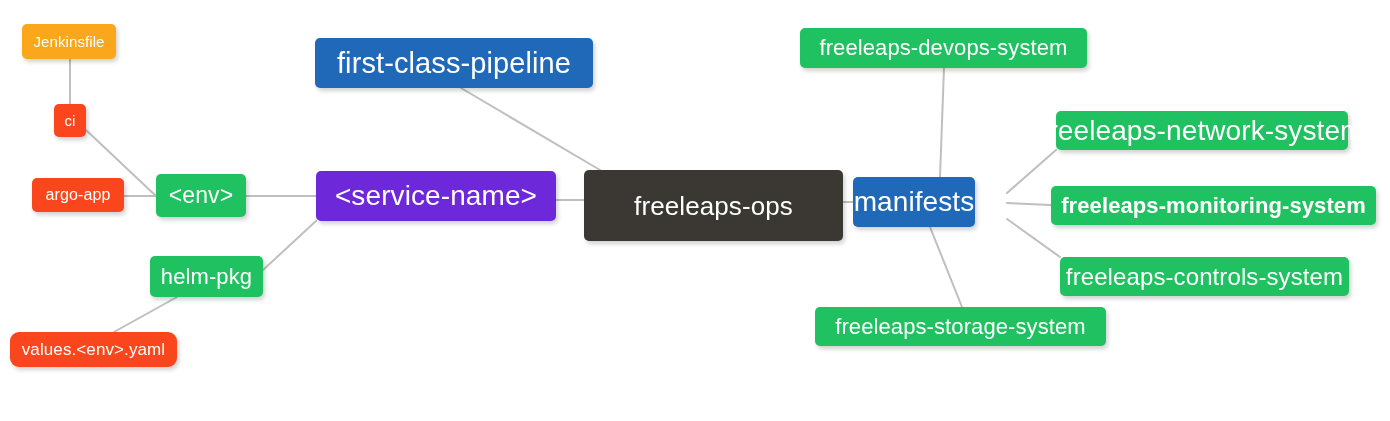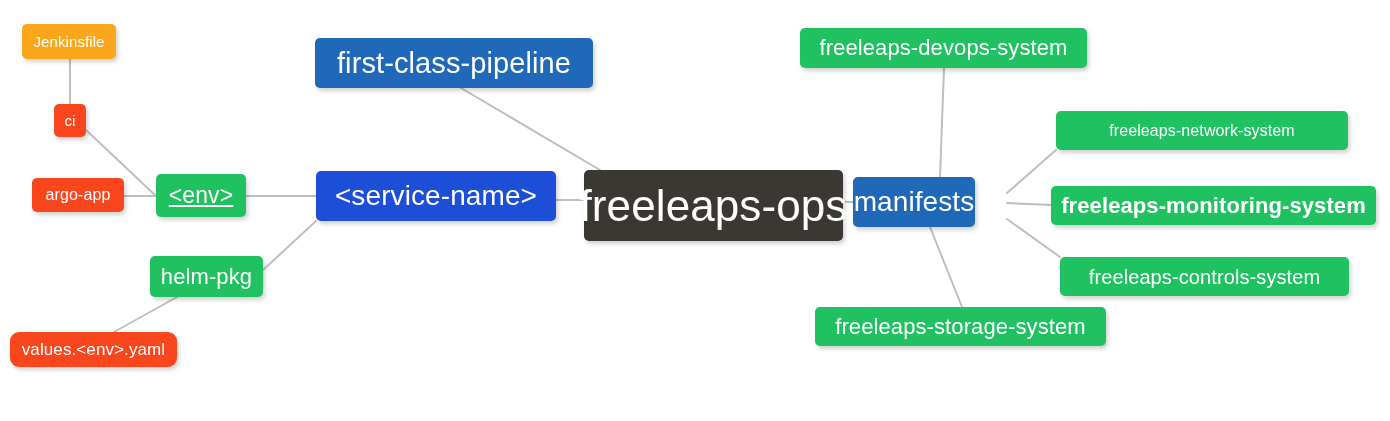--- a/index.html
+++ b/index.html
@@ -66,50 +66,50 @@
   <div id="node-layer">
       <div class="node" style="left: 22px; top: 24px; width: 94px; height: 35px; background: rgb(251, 167, 27);">
         <span class="node-label" style="font-size: 15px;">Jenkinsfile</span>
       </div>
       <div class="node" style="left: 54px; top: 104px; width: 32px; height: 33px; background: rgb(249, 70, 28);">
         <span class="node-label" style="font-size: 15px;">ci</span>
       </div>
       <div class="node" style="left: 32px; top: 178px; width: 92px; height: 34px; background: rgb(249, 70, 28);">
         <span class="node-label" style="font-size: 16px;">argo-app</span>
       </div>
-      <div class="node" style="left: 156px; top: 174px; width: 90px; height: 43px; background: rgb(31, 193, 96); text-decoration: underline;">
+      <div class="node" style="left: 156px; top: 174px; width: 90px; height: 43px; background: rgb(31, 193, 96);">
         <span class="node-label" style="font-size: 23px;">&lt;env&gt;</span>
       </div>
       <div class="node" style="left: 150px; top: 256px; width: 113px; height: 41px; background: rgb(31, 193, 96);">
         <span class="node-label" style="font-size: 22px;">helm-pkg</span>
       </div>
       <div class="node" style="left: 10px; top: 332px; width: 167px; height: 35px; background: rgb(249, 70, 28); border-radius: 9px;">
         <span class="node-label" style="font-size: 17px;">values.&lt;env&gt;.yaml</span>
       </div>
       <div class="node" style="left: 315px; top: 38px; width: 278px; height: 50px; background: rgb(32, 105, 184);">
         <span class="node-label" style="font-size: 29px;">first-class-pipeline</span>
       </div>
-      <div class="node" style="left: 316px; top: 171px; width: 240px; height: 50px; background: #1d4ed8;">
+      <div class="node" style="left: 316px; top: 171px; width: 240px; height: 50px; background: #6d28d9;">
         <span class="node-label" style="font-size: 28px;">&lt;service-name&gt;</span>
       </div>
       <div class="node" style="left: 584px; top: 170px; width: 259px; height: 71px; background: rgb(59, 55, 51);">
-        <span class="node-label" style="font-size: 44px;">freeleaps-ops</span>
+        <span class="node-label" style="font-size: 26px;">freeleaps-ops</span>
       </div>
       <div class="node" style="left: 853px; top: 177px; width: 122px; height: 50px; background: rgb(32, 105, 184);">
         <span class="node-label" style="font-size: 28px;">manifests</span>
       </div>
       <div class="node" style="left: 800px; top: 28px; width: 287px; height: 40px; background: rgb(31, 193, 96);">
         <span class="node-label" style="font-size: 22px;">freeleaps-devops-system</span>
       </div>
       <div class="node" style="left: 1056px; top: 111px; width: 292px; height: 39px; background: rgb(31, 193, 96);">
-        <span class="node-label" style="font-size: 16px;">freeleaps-network-system</span>
+        <span class="node-label" style="font-size: 28px;">freeleaps-network-system</span>
       </div>
       <div class="node" style="left: 1051px; top: 186px; width: 325px; height: 39px; background: rgb(31, 193, 96); font-weight: bold;">
         <span class="node-label" style="font-size: 22px;">freeleaps-monitoring-system</span>
       </div>
       <div class="node" style="left: 1060px; top: 257px; width: 289px; height: 39px; background: rgb(31, 193, 96);">
-        <span class="node-label" style="font-size: 20px;">freeleaps-controls-system</span>
+        <span class="node-label" style="font-size: 24px;">freeleaps-controls-system</span>
       </div>
       <div class="node" style="left: 815px; top: 307px; width: 291px; height: 39px; background: rgb(31, 193, 96);">
         <span class="node-label" style="font-size: 22px; text-align: right;">freeleaps-storage-system</span>
       </div>
     </div>
 </div>
 
 </body></html>

